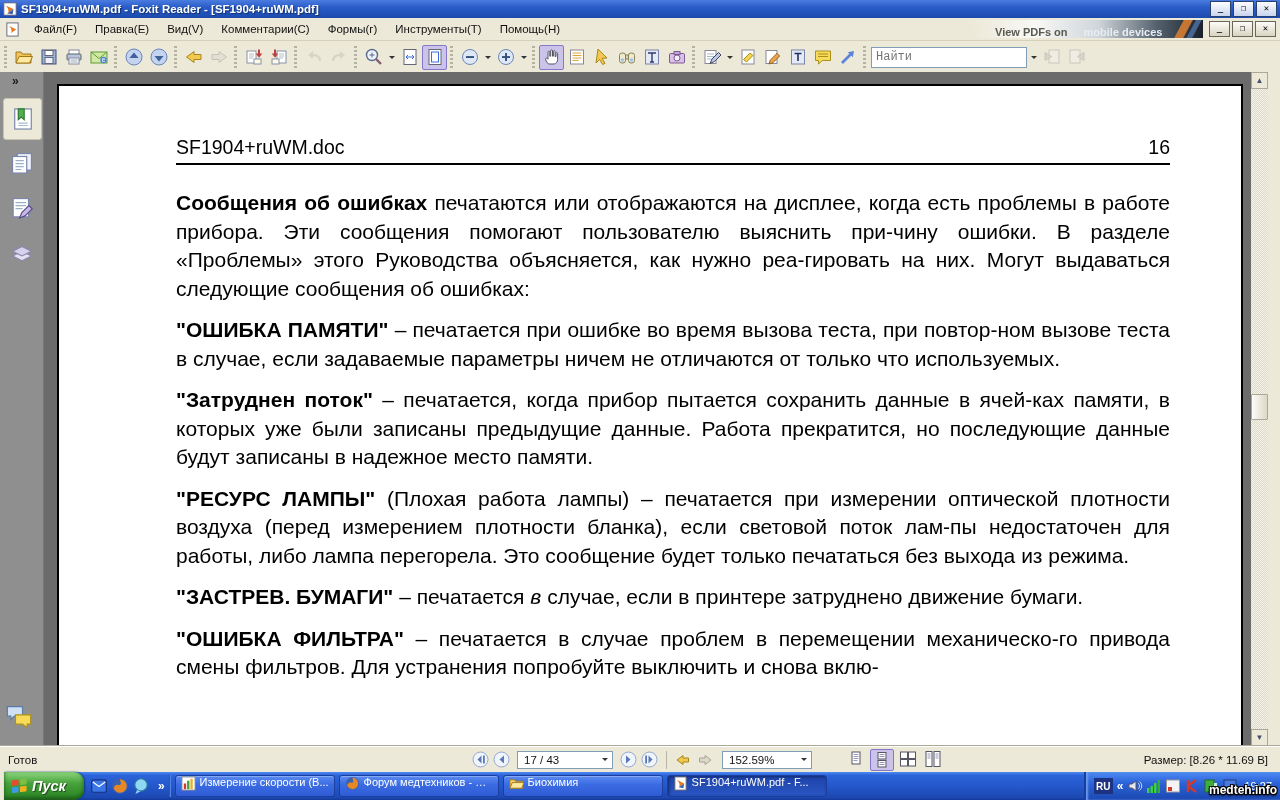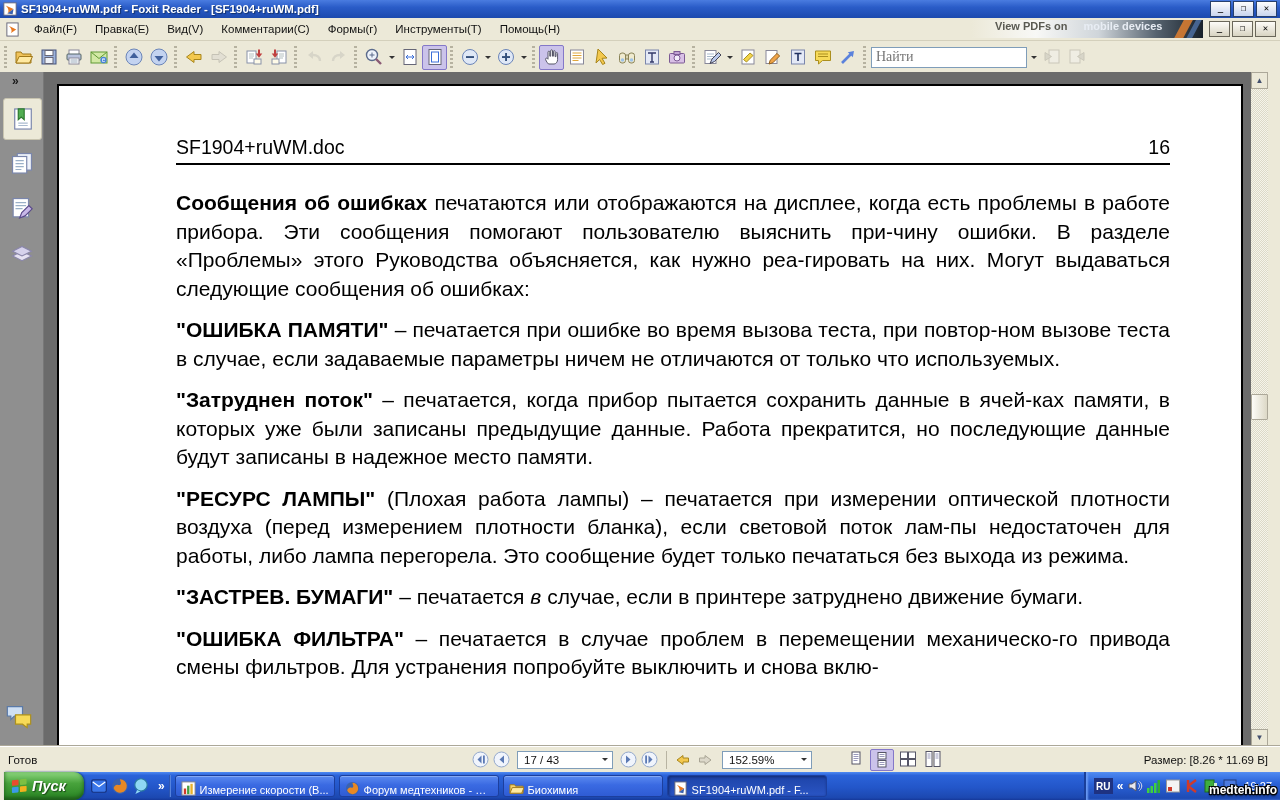--- a/index.html
+++ b/index.html
@@ -10,38 +10,38 @@
   .titlebar{height:18px;background:linear-gradient(180deg,#4a7ce0 0%,#2a5cc8 40%,#1c4aae 100%);display:flex;align-items:center;padding:0 3px;}
   .titlebar .app-icon{width:14px;height:14px;margin-right:4px;flex:0 0 auto;}
   .title-text{flex:1;color:#fff;font-weight:bold;font-size:11.5px;white-space:nowrap;text-shadow:1px 1px 1px #10306a;}
   .winbtns{display:flex;gap:2px;}
   .winbtn{width:19px;height:14px;background:linear-gradient(#fdfdfd,#c9d5ee);border:1px solid #27406e;font-size:9px;line-height:12px;text-align:center;color:#111;font-weight:bold;font-family:"DejaVu Sans Mono",monospace;}
 
   
   .menubar{height:22px;display:flex;align-items:center;background:#ece9d8;border-bottom:1px solid #d4d0bc;font-size:11.5px;color:#111;padding-left:3px;}
   .doc-icon{width:15px;height:15px;margin:0 5px 0 2px;}
   .menu-item{padding:3px 9px;cursor:default;}
-  .banner{margin-left:auto;width:232px;height:18px;position:relative;overflow:hidden;background:linear-gradient(90deg,#ece9d8 0%,#f8f8f6 28%,#cfd5da 55%,#55626e 80%,#18212b 100%);display:flex;align-items:flex-start;font-size:11px;font-weight:bold;}
+  .banner{margin-left:auto;width:232px;height:18px;position:relative;overflow:hidden;background:linear-gradient(90deg,#ece9d8 0%,#f8f8f6 28%,#cfd5da 55%,#55626e 80%,#18212b 100%);display:flex;align-items:flex-end;font-size:11px;font-weight:bold;}
   .banner .b1{color:#5a5a52;margin-left:24px;}
   .banner .b2{color:#e8edf4;margin-left:16px;}
   .banner .stripe1{position:absolute;right:16px;top:-6px;width:8px;height:32px;background:#e08030;transform:rotate(28deg);opacity:.85;}
   .banner .stripe2{position:absolute;right:7px;top:-6px;width:5px;height:32px;background:#4a6a9a;transform:rotate(28deg);opacity:.9;}
   .menubar .winbtns{margin:0 4px 0 6px;}
   .menubar .winbtn{background:linear-gradient(#fdfcf8,#d8d4c2);border:1px solid #6a675a;}
 
   
   .toolbar{height:32px;display:flex;align-items:center;background:#ece9d8;border-bottom:1px solid #c6c2ae;padding-left:1px;}
   .grip{width:3px;height:22px;margin:0 4px 0 3px;background:repeating-linear-gradient(180deg,#b6b2a0 0 2px,#ece9d8 2px 4px);}
   .tbtn{width:25px;height:25px;display:flex;align-items:center;justify-content:center;border-radius:2px;cursor:default;}
   .tbtn svg{width:20px;height:20px;}
   .tbtn.active{background:#cbc3ea;border:1px solid #8478c8;width:23px;height:23px;}
   .tbtn.disabled{opacity:.55;filter:grayscale(.4);}
   .caret-btn{width:11px;height:22px;display:flex;align-items:center;justify-content:center;}
   .caret{width:0;height:0;border:3.5px solid transparent;border-top-color:#333;margin-top:3px;}
-  .findbox{width:146px;height:17px;border:1px solid #7f9db9;background:#fff;font-size:14px;color:#555;padding:1px 4px;margin:0 1px;font-family:Liberation Serif, serif;}
+  .findbox{width:146px;height:17px;border:1px solid #7f9db9;background:#fff;font-size:12px;color:#555;padding:1px 4px;margin:0 1px;font-family:Liberation Mono, monospace;}
 
   
   .main{position:absolute;top:72px;left:0;right:0;height:674px;background:#6b6b6b;}
   .sidebar{position:absolute;left:0;top:0;bottom:0;width:43px;background:#8f8f8f;border-right:1px solid #787878;}
   .sidebar-expand{position:absolute;top:2px;left:12px;font-weight:bold;font-size:12px;color:#1a1a1a;letter-spacing:-1px;}
   .side-item{position:absolute;left:3px;width:37px;height:40px;display:flex;align-items:center;justify-content:center;border-radius:3px;}
   .side-item svg{width:26px;height:26px;}
   .side-item.active{background:#ece9d8;border:1px solid #c8c4b0;}
   .side-bottom{position:absolute;left:4px;bottom:14px;width:36px;height:30px;}
   .side-bottom svg{width:30px;height:28px;}
@@ -80,21 +80,21 @@
 
   
   .taskbar{position:absolute;left:4px;right:0;bottom:0;height:28px;background:linear-gradient(180deg,#4f8af2 0%,#2b63d9 12%,#2356c9 55%,#1c48b0 92%,#15389a 100%);display:flex;align-items:center;}
   .startbtn{height:28px;display:flex;align-items:center;gap:4px;padding:0 18px 0 7px;border-radius:0 10px 10px 0;background:linear-gradient(180deg,#8ed77f 0%,#48a33c 40%,#2f8a28 85%,#276f22 100%);box-shadow:inset 0 -2px 4px #1c5a18,1px 0 2px #123a80;color:#fff;font-weight:bold;font-style:italic;font-size:14.5px;text-shadow:1px 1px 1px #1c4a18;}
   .startbtn svg{width:17px;height:16px;}
   .qlaunch{display:flex;align-items:center;gap:3px;padding:0 6px;}
   .ql{width:18px;height:18px;}
   .ql svg{width:18px;height:18px;}
   .ql-more{color:#fff;font-weight:bold;font-size:12px;padding:0 2px;}
   .tb-sep{width:2px;height:22px;background:linear-gradient(90deg,#1a3f9a,#6a9af4);margin:0 2px;}
-  .task{width:160px;height:22px;margin:0 2px;border-radius:3px;background:linear-gradient(180deg,#5b8af0,#3a6ae2 45%,#2f5cd4);border:1px solid #1c3f9e;box-shadow:inset 0 1px 0 #84a8f4;display:flex;align-items:flex-end;gap:4px;padding:0 5px;box-sizing:border-box;color:#fff;font-size:11px;white-space:nowrap;overflow:hidden;}
+  .task{width:160px;height:22px;margin:0 2px;border-radius:3px;background:linear-gradient(180deg,#5b8af0,#3a6ae2 45%,#2f5cd4);border:1px solid #1c3f9e;box-shadow:inset 0 1px 0 #84a8f4;display:flex;align-items:flex-start;gap:4px;padding:0 5px;box-sizing:border-box;color:#fff;font-size:11px;white-space:nowrap;overflow:hidden;}
   .task svg{width:15px;height:15px;flex:0 0 auto;}
   .task.active{background:linear-gradient(180deg,#1e44a8,#2a55c4);box-shadow:inset 1px 1px 3px #102a70;}
   .task span{overflow:hidden;text-overflow:ellipsis;}
   .tray{margin-left:auto;height:28px;display:flex;align-items:center;gap:4px;padding:0 8px 0 8px;background:linear-gradient(180deg,#4f8af2,#2b63d9 40%,#1c48b0);border-left:2px solid #1a3f9a;box-shadow:inset 2px 0 2px #6a9af4;}
   .lang-badge{width:19px;height:16px;background:#1e3282;color:#fff;font-size:10px;font-weight:bold;display:flex;align-items:center;justify-content:center;}
   .tray-chev{color:#fff;font-weight:bold;font-size:12px;}
   .tray-ic{width:16px;height:16px;}
   .tray-ic svg{width:16px;height:16px;}
   .clock{color:#fff;font-size:11px;margin-left:2px;}
   .watermark{position:absolute;right:3px;bottom:3px;font-size:12px;font-weight:bold;color:#fff;letter-spacing:0;z-index:60;

